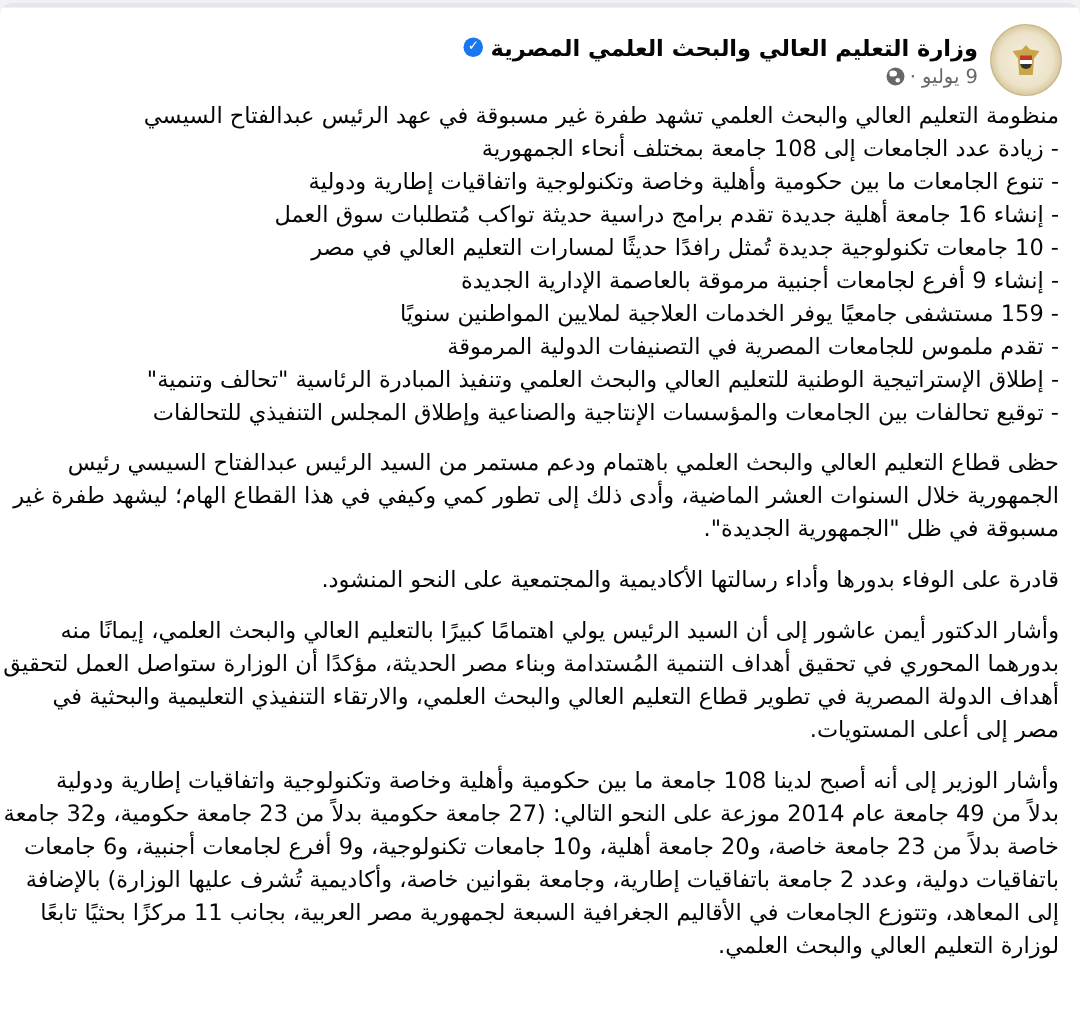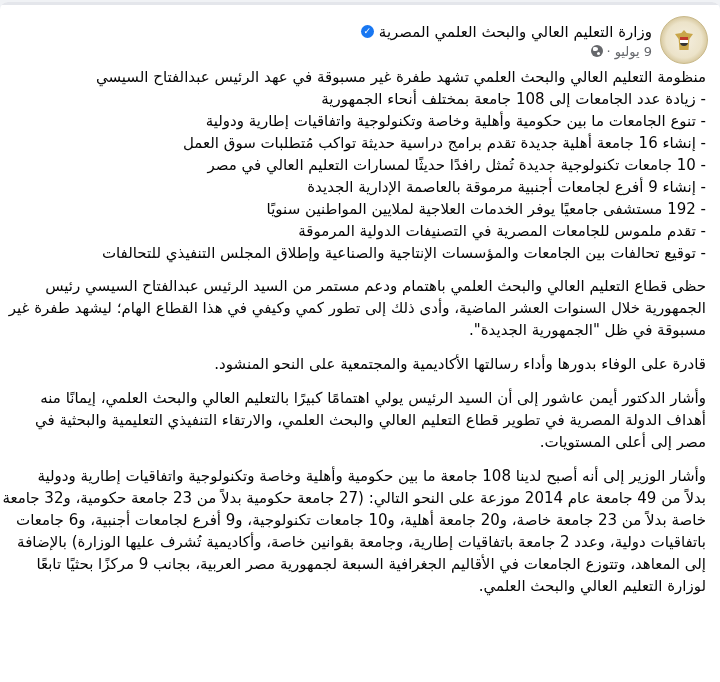--- a/index.html
+++ b/index.html
@@ -68,21 +68,21 @@
       flex-direction: column;
       align-items: flex-start;
     }
     .page-name-row {
       display: flex;
       align-items: center;
       gap: 5px;
     }
     .page-name {
       font-size: 15px;
-      font-weight: normal;
+      font-weight: bold;
       color: #050505;
       line-height: 20px;
     }
     .verified {
       width: 13px; height: 13px;
       border-radius: 50%;
       background: #1877f2;
       color: #fff;
       font-size: 9px;
       line-height: 13px;
@@ -166,44 +166,46 @@
   </div>
 
   <div class="body-text">
     <div class="bullets">
       <span class="line">منظومة التعليم العالي والبحث العلمي تشهد طفرة غير مسبوقة في عهد الرئيس عبدالفتاح السيسي</span>
       <span class="line">- زيادة عدد الجامعات إلى 108 جامعة بمختلف أنحاء الجمهورية</span>
       <span class="line">- تنوع الجامعات ما بين حكومية وأهلية وخاصة وتكنولوجية واتفاقيات إطارية ودولية</span>
       <span class="line">- إنشاء 16 جامعة أهلية جديدة تقدم برامج دراسية حديثة تواكب مُتطلبات سوق العمل</span>
       <span class="line">- 10 جامعات تكنولوجية جديدة تُمثل رافدًا حديثًا لمسارات التعليم العالي في مصر</span>
       <span class="line">- إنشاء 9 أفرع لجامعات أجنبية مرموقة بالعاصمة الإدارية الجديدة</span>
-      <span class="line">- 192 مستشفى جامعيًا يوفر الخدمات العلاجية لملايين المواطنين سنويًا</span>
+      <span class="line">- 159 مستشفى جامعيًا يوفر الخدمات العلاجية لملايين المواطنين سنويًا</span>
       <span class="line">- تقدم ملموس للجامعات المصرية في التصنيفات الدولية المرموقة</span>
+      <span class="line">- إطلاق الإستراتيجية الوطنية للتعليم العالي والبحث العلمي وتنفيذ المبادرة الرئاسية "تحالف وتنمية"</span>
       <span class="line">- توقيع تحالفات بين الجامعات والمؤسسات الإنتاجية والصناعية وإطلاق المجلس التنفيذي للتحالفات</span>
     </div>
 
     <div class="para">
       <span class="line">حظى قطاع التعليم العالي والبحث العلمي باهتمام ودعم مستمر من السيد الرئيس عبدالفتاح السيسي رئيس</span>
       <span class="line">الجمهورية خلال السنوات العشر الماضية، وأدى ذلك إلى تطور كمي وكيفي في هذا القطاع الهام؛ ليشهد طفرة غير</span>
       <span class="line">مسبوقة في ظل "الجمهورية الجديدة".</span>
     </div>
 
     <div class="para">
       <span class="line">قادرة على الوفاء بدورها وأداء رسالتها الأكاديمية والمجتمعية على النحو المنشود.</span>
     </div>
 
     <div class="para">
       <span class="line">وأشار الدكتور أيمن عاشور إلى أن السيد الرئيس يولي اهتمامًا كبيرًا بالتعليم العالي والبحث العلمي، إيمانًا منه</span>
+      <span class="line">بدورهما المحوري في تحقيق أهداف التنمية المُستدامة وبناء مصر الحديثة، مؤكدًا أن الوزارة ستواصل العمل لتحقيق</span>
       <span class="line">أهداف الدولة المصرية في تطوير قطاع التعليم العالي والبحث العلمي، والارتقاء التنفيذي التعليمية والبحثية في</span>
       <span class="line">مصر إلى أعلى المستويات.</span>
     </div>
 
     <div class="para">
       <span class="line">وأشار الوزير إلى أنه أصبح لدينا 108 جامعة ما بين حكومية وأهلية وخاصة وتكنولوجية واتفاقيات إطارية ودولية</span>
       <span class="line">بدلاً من 49 جامعة عام 2014 موزعة على النحو التالي: (27 جامعة حكومية بدلاً من 23 جامعة حكومية، و32 جامعة</span>
       <span class="line">خاصة بدلاً من 23 جامعة خاصة، و20 جامعة أهلية، و10 جامعات تكنولوجية، و9 أفرع لجامعات أجنبية، و6 جامعات</span>
       <span class="line">باتفاقيات دولية، وعدد 2 جامعة باتفاقيات إطارية، وجامعة بقوانين خاصة، وأكاديمية تُشرف عليها الوزارة) بالإضافة</span>
-      <span class="line">إلى المعاهد، وتتوزع الجامعات في الأقاليم الجغرافية السبعة لجمهورية مصر العربية، بجانب 9 مركزًا بحثيًا تابعًا</span>
+      <span class="line">إلى المعاهد، وتتوزع الجامعات في الأقاليم الجغرافية السبعة لجمهورية مصر العربية، بجانب 11 مركزًا بحثيًا تابعًا</span>
       <span class="line">لوزارة التعليم العالي والبحث العلمي.</span>
     </div>
 
   </div>
 </div>
 
 </body></html>

